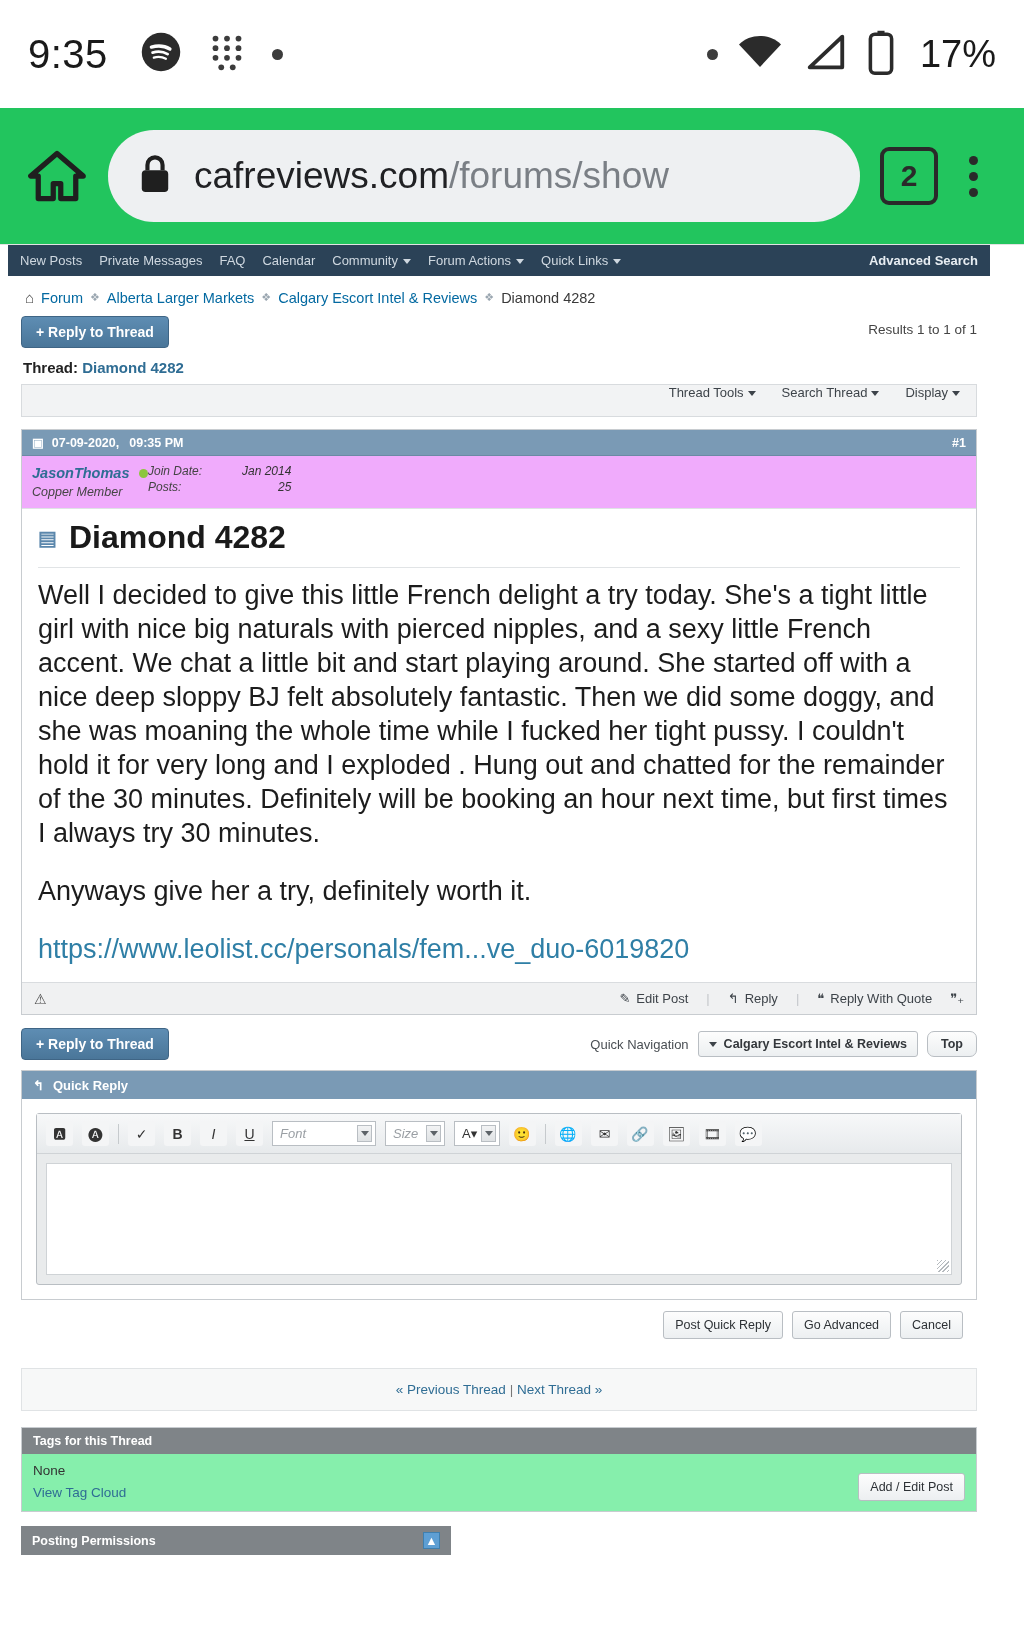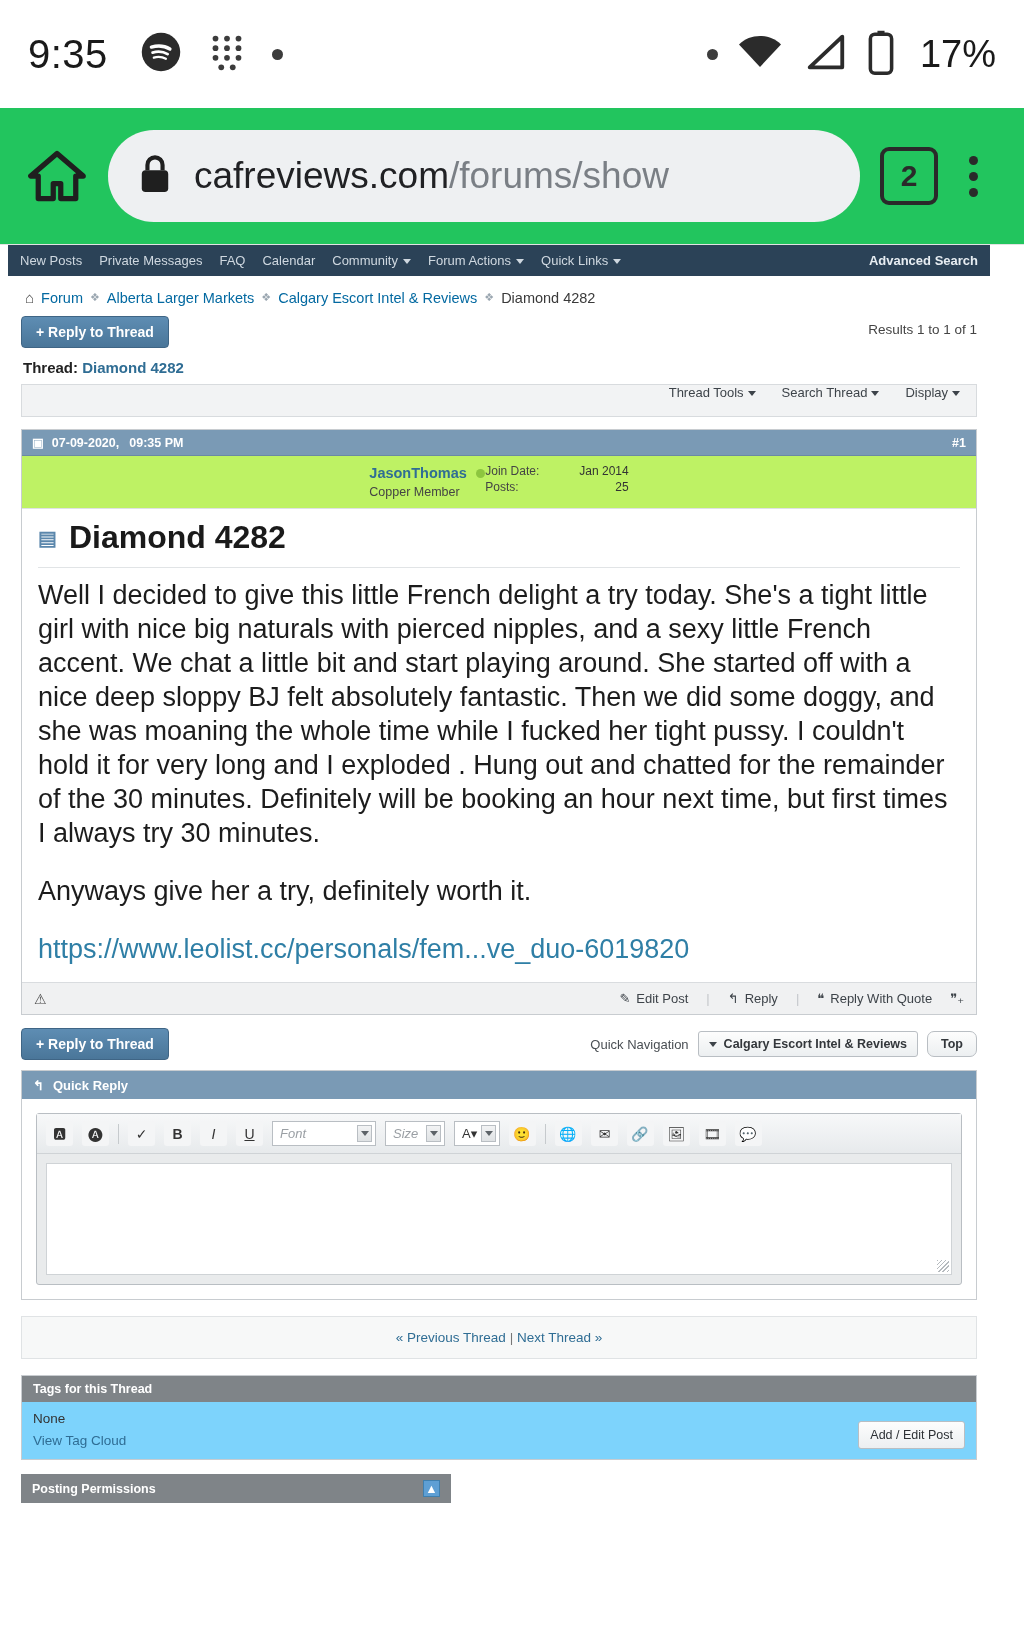--- a/index.html
+++ b/index.html
@@ -116,21 +116,21 @@
 
   .postbox { border: 1px solid #c8ccd0; background: #fff; }
   .post-head {
     background: #7a9ab5; color: #fff;
     height: 26px; display: flex; align-items: center;
     padding: 0 10px; font-size: 12.5px; font-weight: bold;
     border-bottom: 1px solid #6b8aa4;
   }
   .post-head .pg { margin-right: 8px; }
   .post-head .num { margin-left: auto; }
-  .post-meta { display: flex; justify-content: center; padding: 8px 10px 9px; background: #bef264; border-bottom: 1px solid #dfe2e5;}
+  .post-meta { display: flex; justify-content: flex-start; padding: 8px 10px 9px; background: #f0abfc; border-bottom: 1px solid #dfe2e5; font-style: italic;}
   .username { color: #2f6d94; font-size: 14.5px; font-weight: bold; }
   .usertitle { font-size: 12.5px; color: #444; margin-top: 3px; }
   .greendot { display:inline-block; width:9px;height:9px;border-radius:50%;background:#8dc63f; margin-left:5px; vertical-align: middle;}
   .meta-right { font-size: 12px; color: #444; text-align: right; }
   .meta-right div { display: flex; gap: 40px; justify-content: space-between; margin-bottom: 2px;}
   .meta-right b { font-weight: normal; color: #333; }
 
   .post-body { padding: 10px 16px 16px; }
   .post-title {
     font-size: 32px; font-weight: bold; color: #1a1a1a;
@@ -200,21 +200,21 @@
   .prevnext {
     background: #f7f8f8; border: 1px solid #e0e3e5;
     text-align: center; font-size: 13.5px; color: #2f6d94;
     padding: 13px 0; margin-top: 16px;
   }
   .prevnext a { color: #2f6d94; text-decoration: none; }
   .prevnext .bar { color: #777; }
 
   .tagbox { margin-top: 16px; border: 1px solid #c8ccd0; }
   .tag-head { background: #7f8488; color: #fff; font-size: 12.5px; font-weight: bold; padding: 6px 11px; }
-  .tag-body { background: #7dd3fc; padding: 9px 11px 10px; display: flex; align-items: flex-end; justify-content: space-between; }
+  .tag-body { background: #86efac; padding: 9px 11px 10px; display: flex; align-items: flex-end; justify-content: space-between; }
   .tag-none { font-size: 13.5px; color: #333; margin-bottom: 5px; }
   .tag-cloud { font-size: 13.5px; color: #2f6d94; }
   .perm-bar { margin-top: 14px; background: #7f8488; color: #fff; font-size: 12.5px; font-weight: bold;
               padding: 6px 11px; display: flex; align-items: center; justify-content: space-between; width: 430px;}
   .perm-ico { width: 17px; height: 17px; background: #5e9fd4; border: 1px solid #3f7fae; display:flex;align-items:center;justify-content:center;}
 </style>
 </head>
 <body>
 
 <div class="statusbar">
@@ -457,20 +457,25 @@
             <span class="tb-btn">🎞</span>
             <span class="tb-btn">💬</span>
           </div>
           <div class="editor-area">
             <span class="resize"></span>
           </div>
         </div>
       </div>
     </div>
 
+    <div class="qr-actions">
+      <span class="sbtn">Post Quick Reply</span>
+      <span class="sbtn">Go Advanced</span>
+      <span class="sbtn">Cancel</span>
+    </div>
 
     <div class="prevnext">
       <a>« Previous Thread</a>
       <span class="bar">|</span>
       <a>Next Thread »</a>
     </div>
 
     <div class="tagbox">
       <div class="tag-head">Tags for this Thread</div>
       <div class="tag-body">

